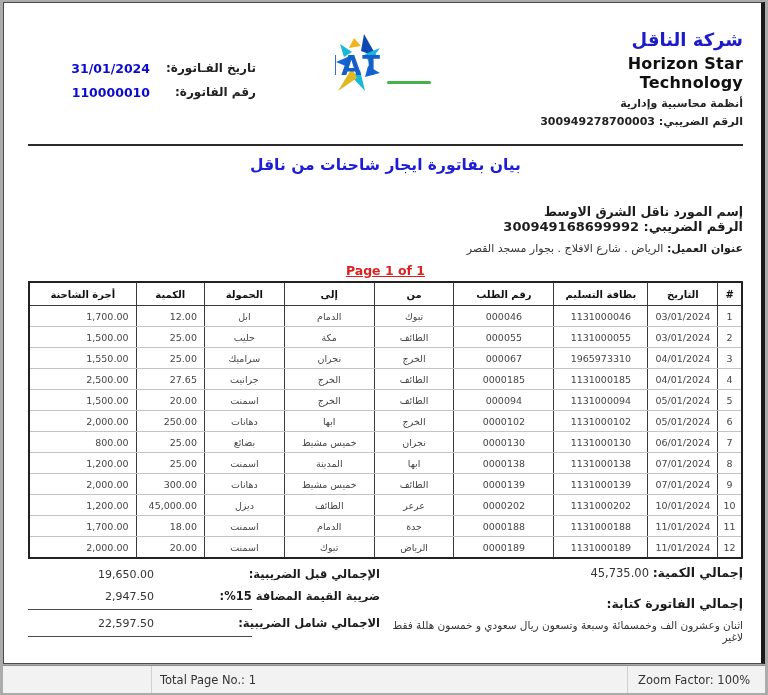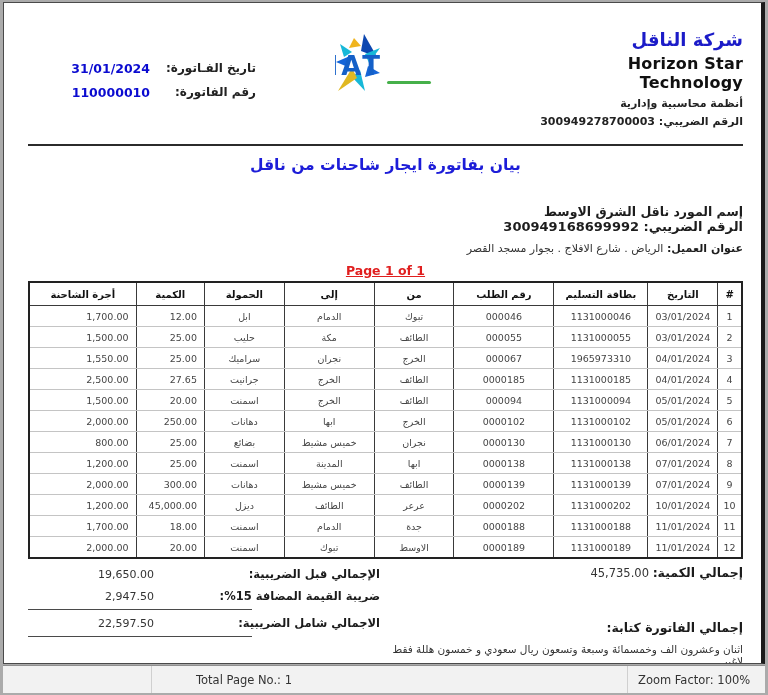--- a/index.html
+++ b/index.html
@@ -52,35 +52,35 @@
   .inv col.c6 { width:11.2%; } .inv col.c7 { width:9.6%; }  .inv col.c8 { width:15%; }
   .inv td:nth-child(8), .inv td:nth-child(9) { text-align:right; direction:ltr; padding-right:7px; }
   .inv td:nth-child(2), .inv td:nth-child(3), .inv td:nth-child(4) { direction:ltr; }
 
   
   .totals { display:flex; margin-top:6px; }
   .totals-right { flex:1; text-align:right; }
   .qty-row { font-size:11.5px; color:#333; }
   .qty-row .lbl { font-weight:bold; font-size:12.5px; color:#1b1b1b; }
   .qty-row .val { direction:ltr; display:inline-block; }
-  .words-label { font-weight:bold; font-size:12.5px; color:#1b1b1b; margin-top:40px; }
+  .words-label { font-weight:bold; font-size:12.5px; color:#1b1b1b; margin-top:16px; }
   .words-value { font-size:10.5px; color:#333; margin-top:8px; }
   .totals-left { width:352px; direction:ltr; }
   .trow { display:flex; align-items:center; margin-bottom:4px; height:18px; }
   .trow .tval { width:126px; text-align:right; font-size:11px; color:#333; }
   .trow .tlbl { flex:1; direction:rtl; text-align:right; font-weight:bold; font-size:11.5px; color:#1b1b1b; padding-left:14px; box-sizing:border-box; }
   .total-rule { width:224px; border-top:1.5px solid #4a4a4a; margin:4px 0; }
 
   
   .status-bar {
     height:27px; margin-top:1px; background:#f2f2f2; border-top:1px solid #8f8f8f;
     display:flex; align-items:center; direction:ltr; font-size:11.5px; color:#333;
   }
   .status-spacer { width:148px; height:100%; border-right:1px solid #d0d0d0; }
-  .status-mid { flex:1; padding-left:8px;margin-left:36px; }
+  .status-mid { flex:1; padding-left:8px; }
   .status-zoom { width:138px; border-left:1px solid #d0d0d0; height:100%; display:flex; align-items:center; padding-left:10px; box-sizing:border-box; }
 </style>
 </head>
 <body>
 
 <div class="window">
   <div class="viewer">
 
     <div class="doc-header">
       <div class="company">
@@ -283,21 +283,21 @@
             <td>الدمام</td>
             <td>اسمنت</td>
             <td>18.00</td>
             <td>1,700.00</td>
           </tr>
           <tr>
             <td>12</td>
             <td>11/01/2024</td>
             <td>1131000189</td>
             <td>0000189</td>
-            <td>الاوسط</td>
+            <td>الرياض</td>
             <td>تبوك</td>
             <td>اسمنت</td>
             <td>20.00</td>
             <td>2,000.00</td>
           </tr>
         </tbody>
     </table>
 
     <div class="totals">
       <div class="totals-right">

